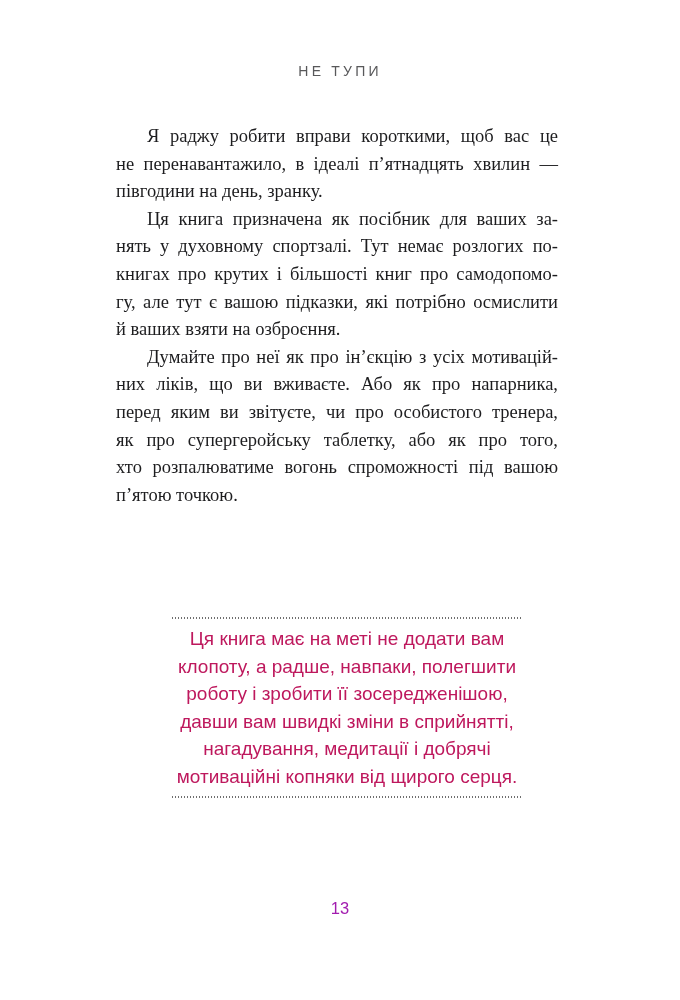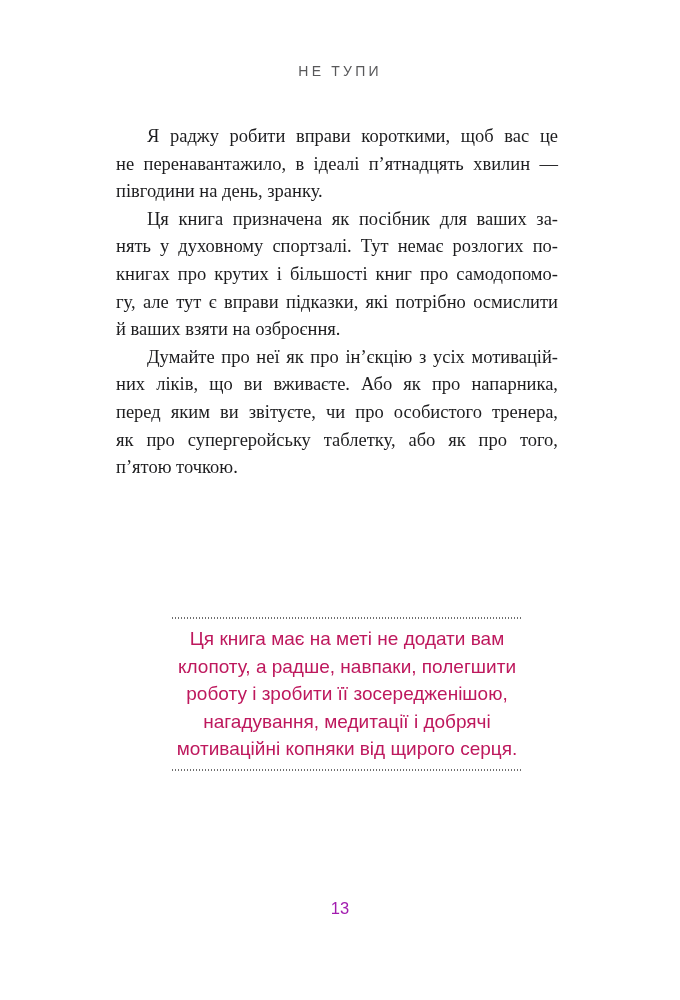--- a/index.html
+++ b/index.html
@@ -100,36 +100,38 @@
 
   <div class="body-text">
 
     <div class="bline pfirst">Я раджу робити вправи короткими, щоб вас це</div>
     <div class="bline">не перенавантажило, в ідеалі п’ятнадцять хвилин —</div>
     <div class="bline pend">півгодини на день, зранку.</div>
 
     <div class="bline pfirst">Ця книга призначена як посібник для ваших за-</div>
     <div class="bline">нять у духовному спортзалі. Тут немає розлогих по-</div>
     <div class="bline">книгах про крутих і більшості книг про самодопомо-</div>
-    <div class="bline">гу, але тут є вправи підказки, які потрібно осмислити</div>
+    <div class="bline">гу, але тут є вашою підказки, які потрібно осмислити</div>
     <div class="bline pend">й ваших взяти на озброєння.</div>
 
     <div class="bline pfirst">Думайте про неї як про ін’єкцію з усіх мотивацій-</div>
     <div class="bline">них ліків, що ви вживаєте. Або як про напарника,</div>
     <div class="bline">перед яким ви звітуєте, чи про особистого тренера,</div>
     <div class="bline">як про супергеройську таблетку, або як про того,</div>
+    <div class="bline">хто розпалюватиме вогонь спроможності під вашою</div>
     <div class="bline pend">п’ятою точкою.</div>
   </div>
 
   <div class="quote">
     <div class="dotted"></div>
     <div class="quote-lines">
       <div class="qline">Ця книга має на меті не додати вам</div>
       <div class="qline">клопоту, а радше, навпаки, полегшити</div>
       <div class="qline">роботу і зробити її зосередженішою,</div>
+      <div class="qline">давши вам швидкі зміни в сприйнятті,</div>
       <div class="qline">нагадування, медитації і добрячі</div>
       <div class="qline">мотиваційні копняки від щирого серця.</div>
     </div>
     <div class="dotted"></div>
   </div>
 
   <div class="page-number">13</div>
 
 </div>
 

